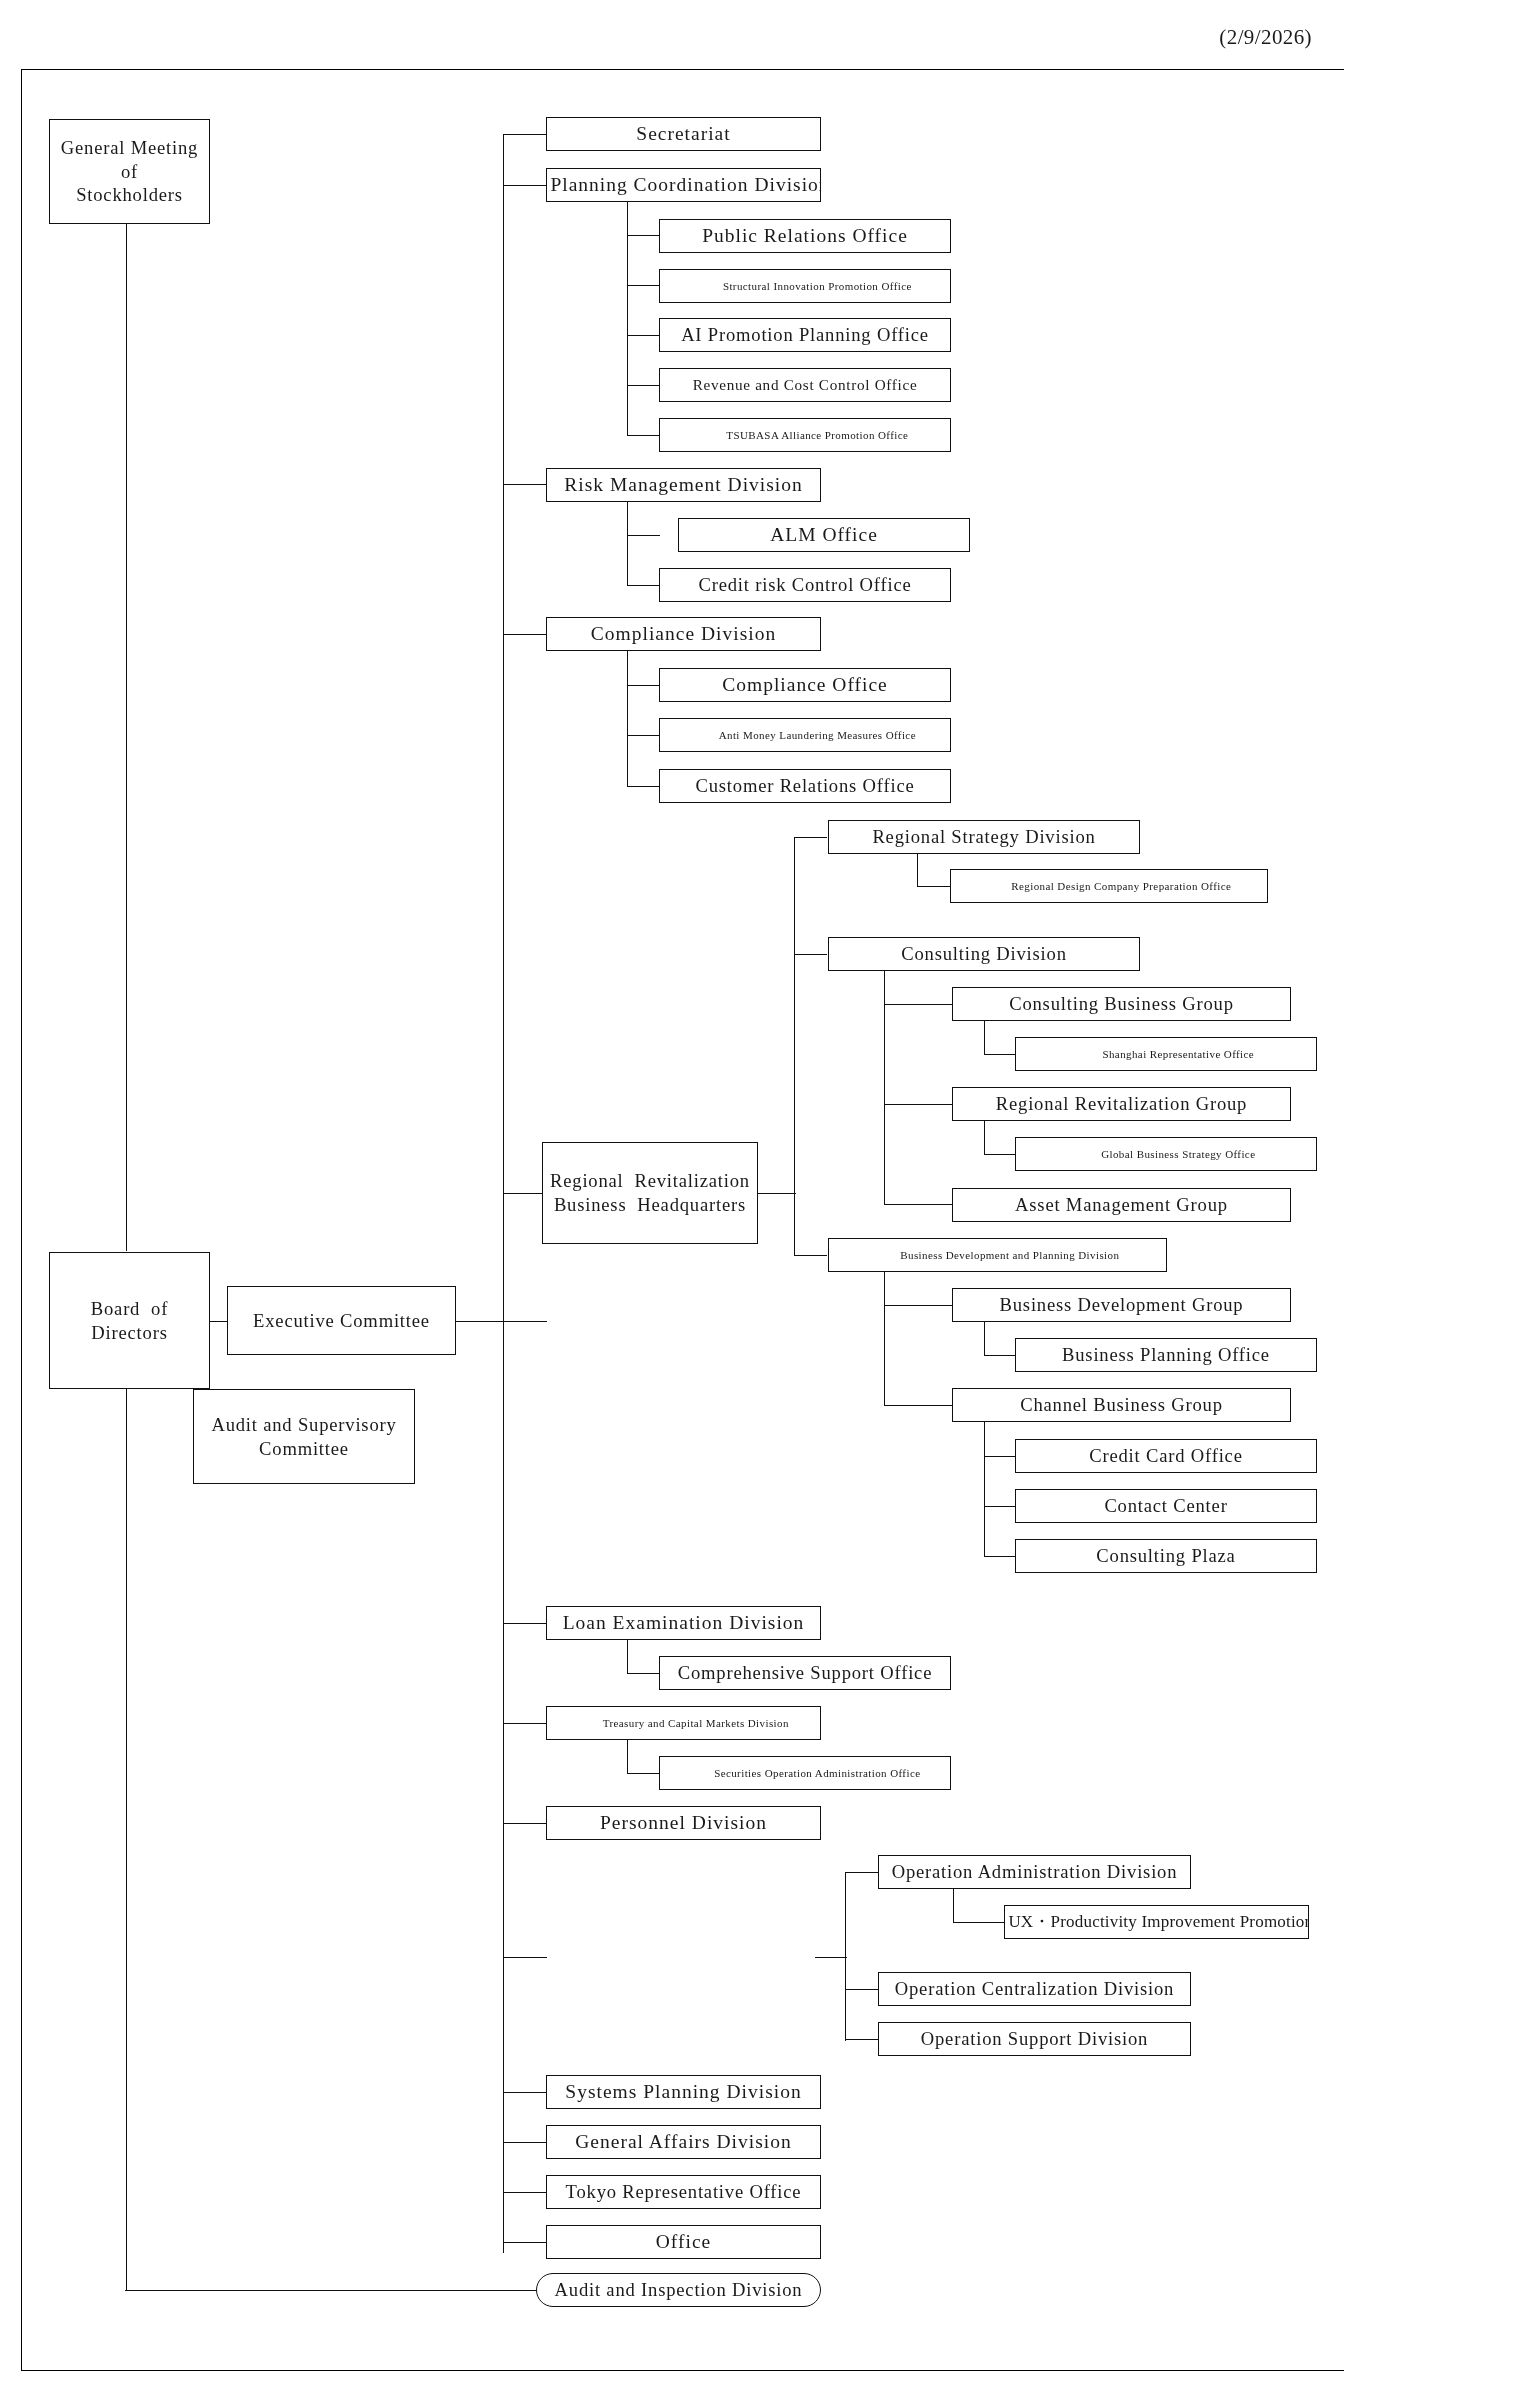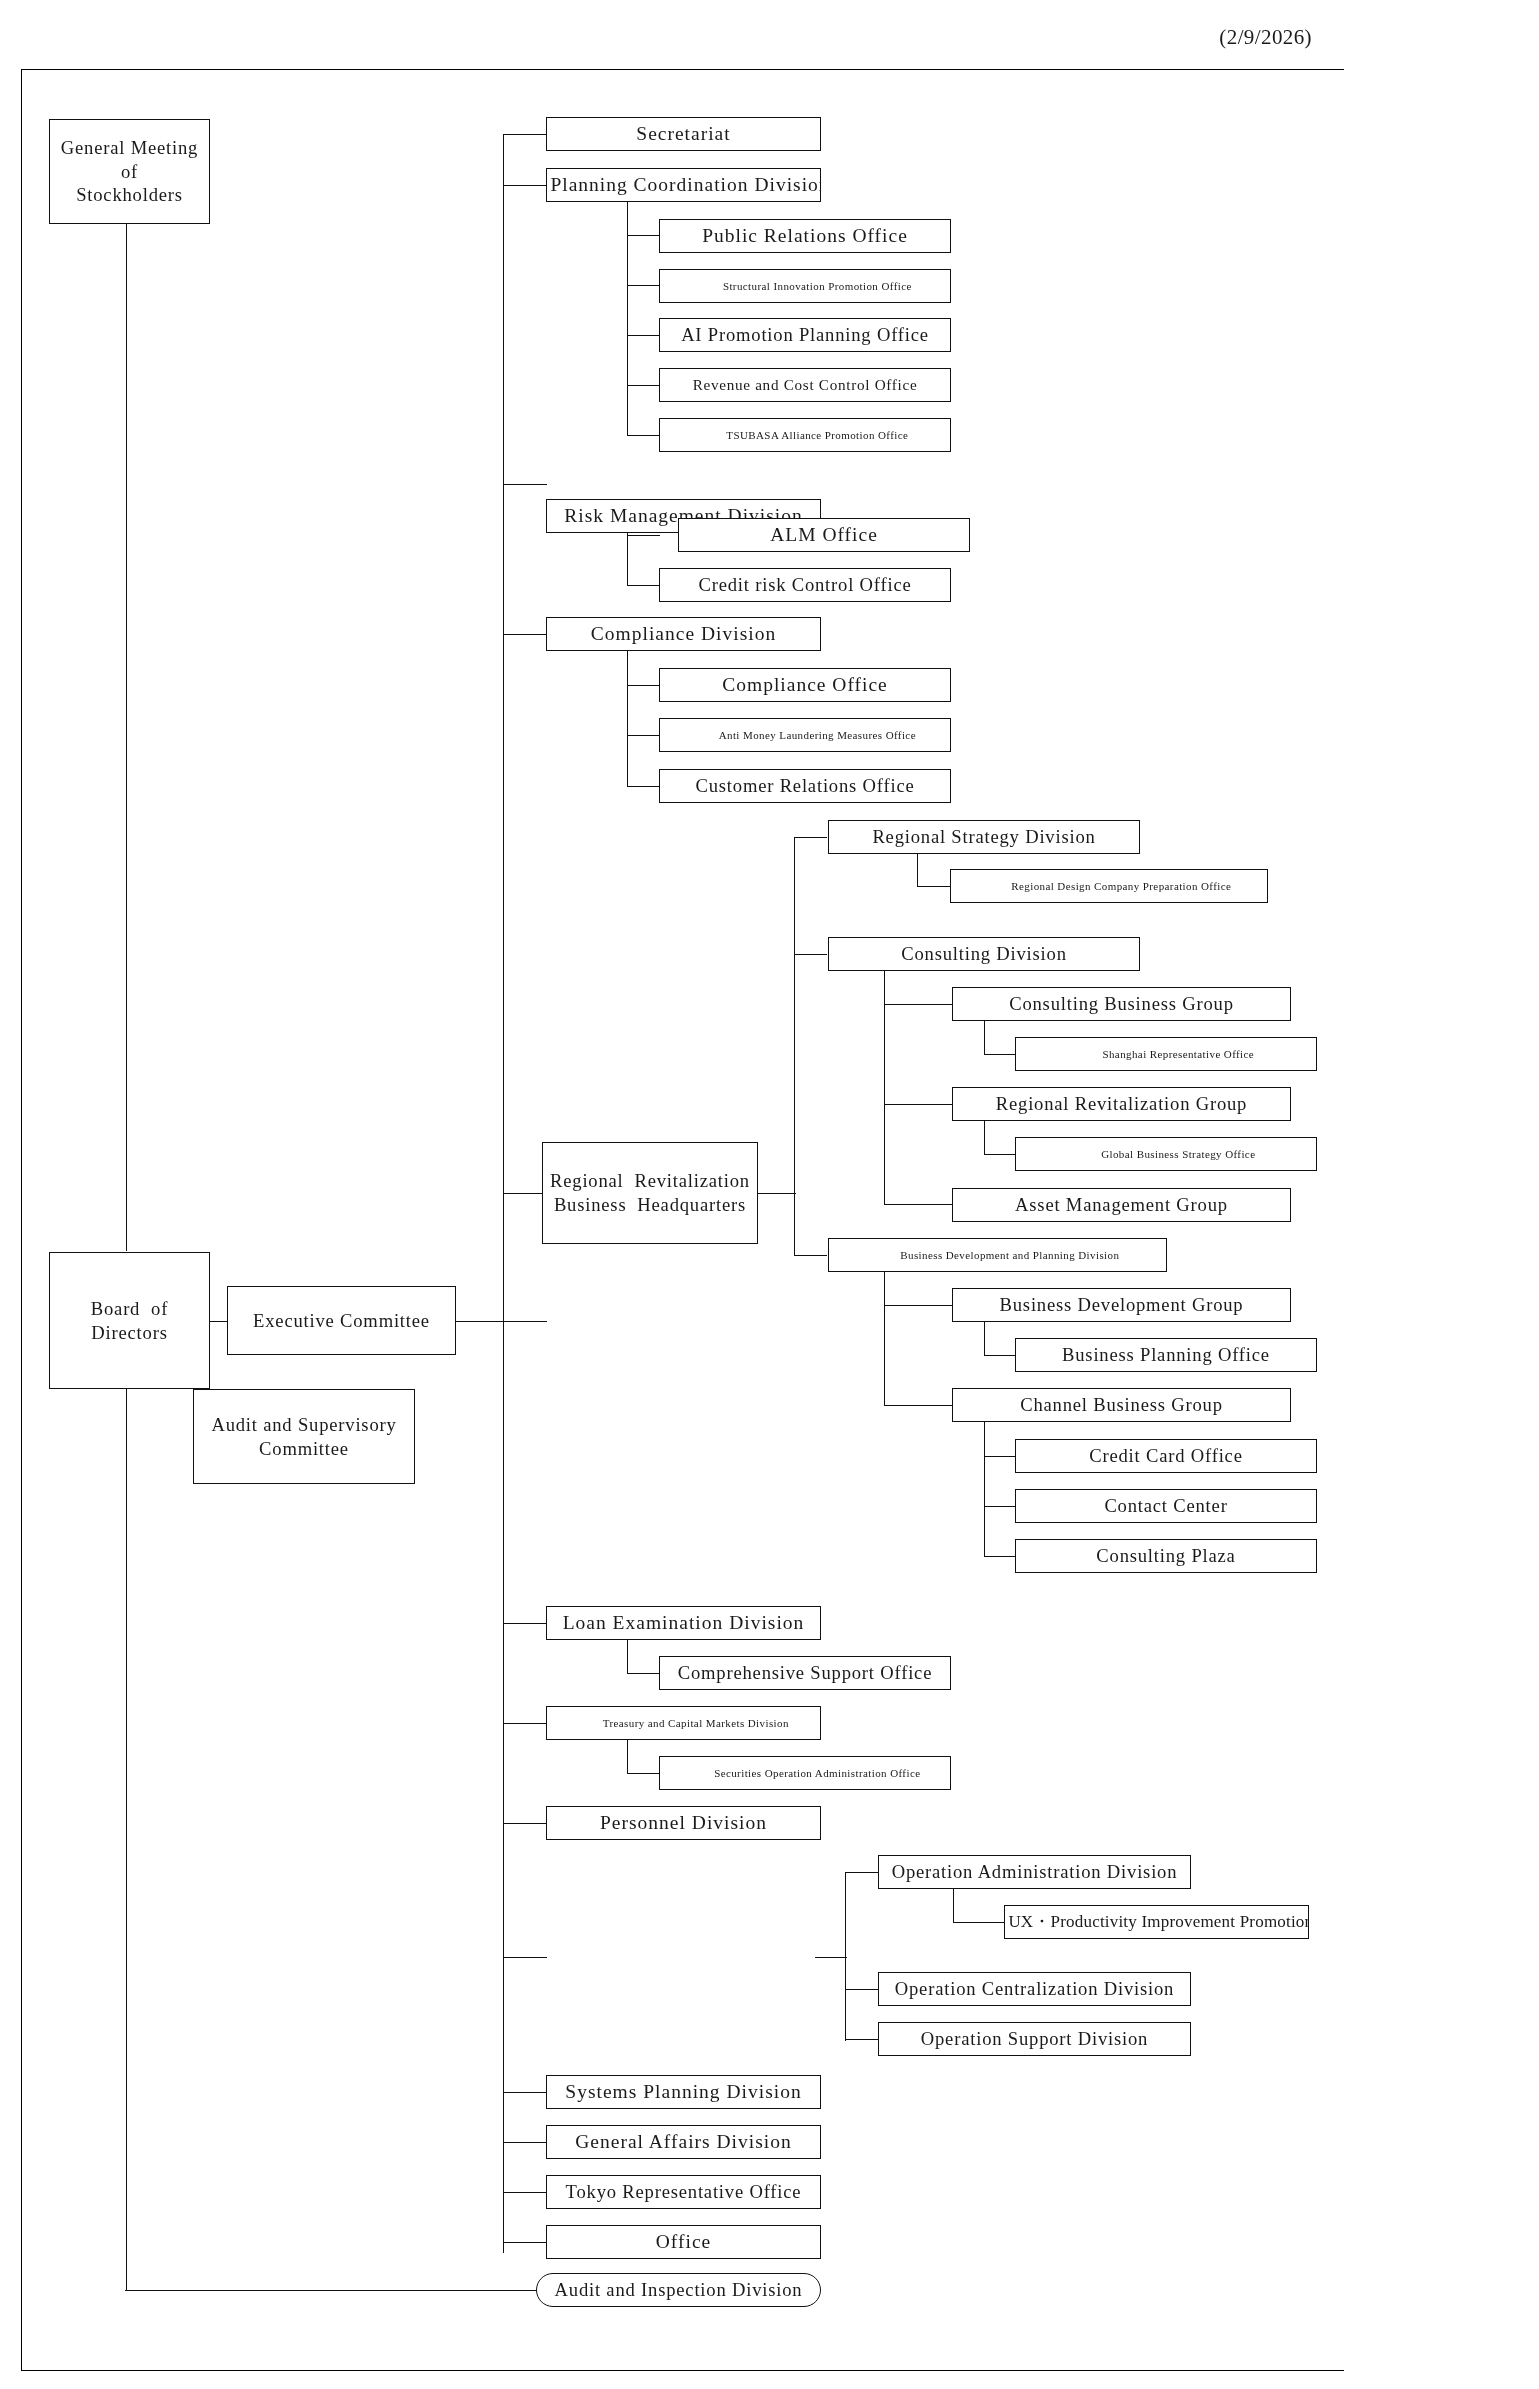--- a/index.html
+++ b/index.html
@@ -206,21 +206,21 @@
   </div>
 
   <div class="node t-sm" style="left:659px; top:368px; width:292px; height:34px;">
     <span>Revenue  and  Cost  Control  Office</span>
   </div>
 
   <div class="node t-xs" style="left:659px; top:418px; width:292px; height:34px;">
     <span>TSUBASA  Alliance  Promotion  Office</span>
   </div>
 
-  <div class="node t-lg" style="left:546px; top:468px; width:275px; height:34px;margin-top:31px;">
+  <div class="node t-lg" style="left:546px; top:468px; width:275px; height:34px;">
     <span>Risk  Management  Division</span>
   </div>
 
   <div class="node t-lg" style="left:678px; top:518px; width:292px; height:34px;">
     <span>ALM  Office</span>
   </div>
 
   <div class="node t-md" style="left:659px; top:568px; width:292px; height:34px;">
     <span>Credit  risk  Control  Office</span>
   </div>

